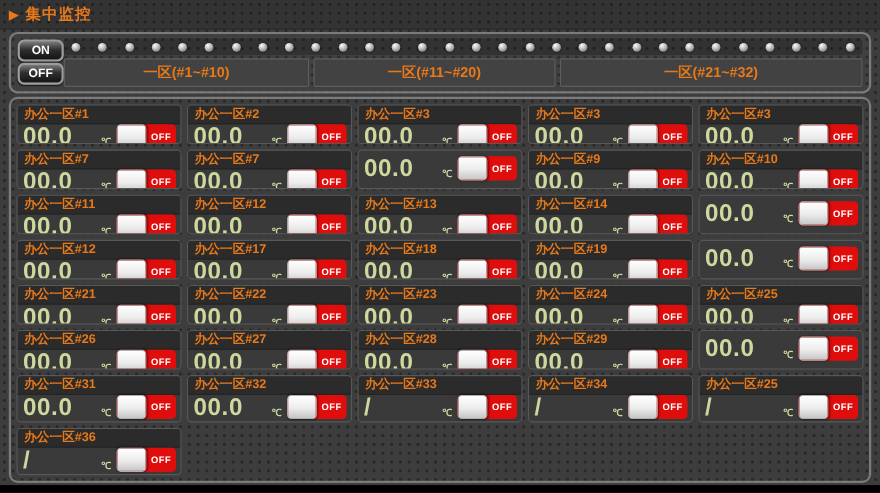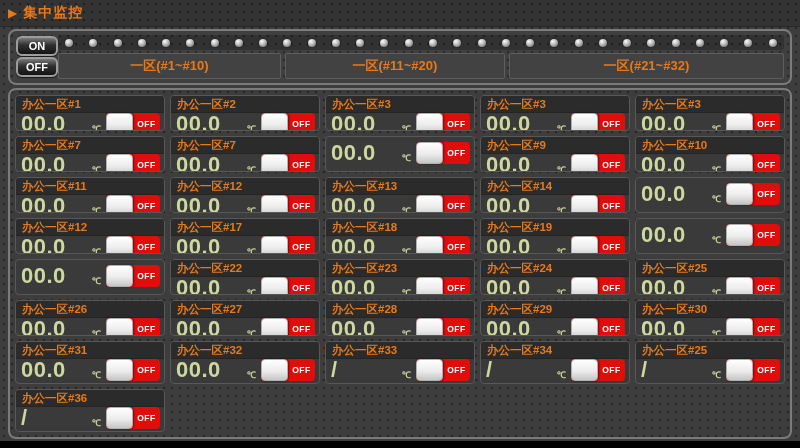--- a/index.html
+++ b/index.html
@@ -363,20 +363,21 @@
     <div class="cell-body">
       <span class="temp">00.0</span>
       <span class="unit">℃</span>
       <div class="toggle">
         <div class="knob"></div>
         <div class="state">OFF</div>
       </div>
     </div>
   </div>
         <div class="cell">
+    <div class="cell-header">办公一区#21</div>
     <div class="cell-body">
       <span class="temp">00.0</span>
       <span class="unit">℃</span>
       <div class="toggle">
         <div class="knob"></div>
         <div class="state">OFF</div>
       </div>
     </div>
   </div>
         <div class="cell">
@@ -461,21 +462,20 @@
     <div class="cell-body">
       <span class="temp">00.0</span>
       <span class="unit">℃</span>
       <div class="toggle">
         <div class="knob"></div>
         <div class="state">OFF</div>
       </div>
     </div>
   </div>
         <div class="cell">
-    <div class="cell-header">办公一区#30</div>
     <div class="cell-body">
       <span class="temp">00.0</span>
       <span class="unit">℃</span>
       <div class="toggle">
         <div class="knob"></div>
         <div class="state">OFF</div>
       </div>
     </div>
   </div>
         <div class="cell">

